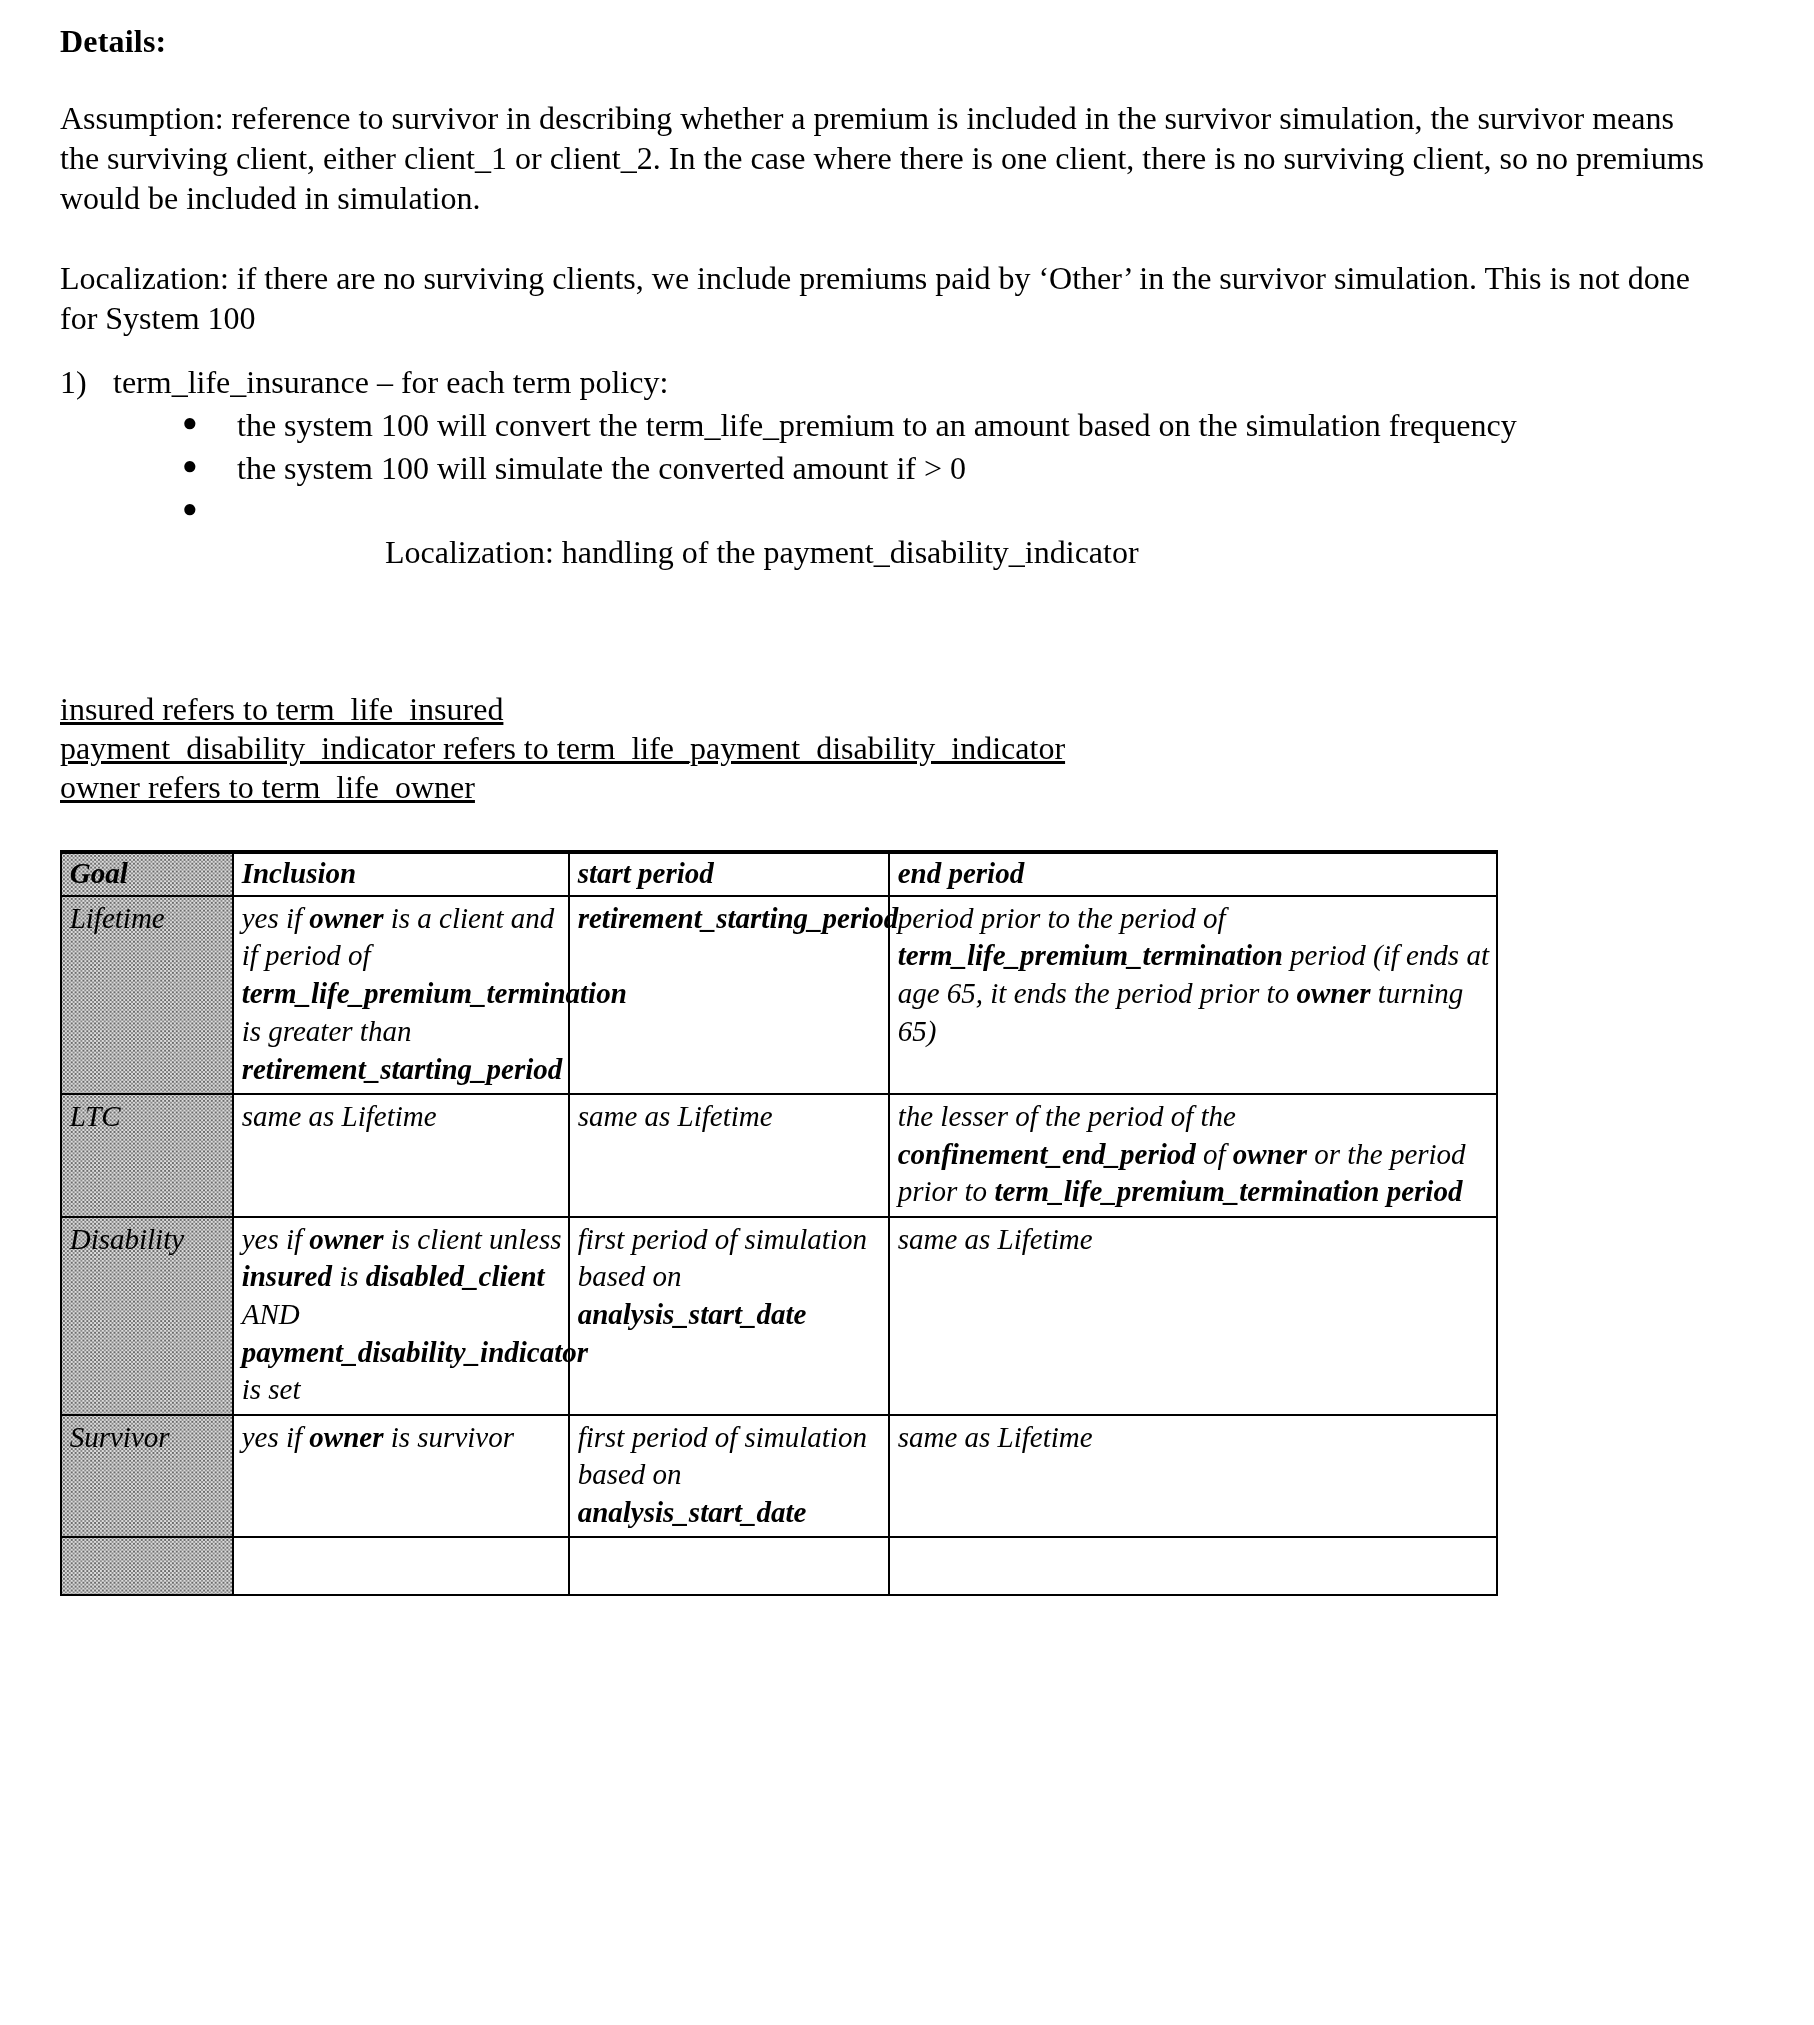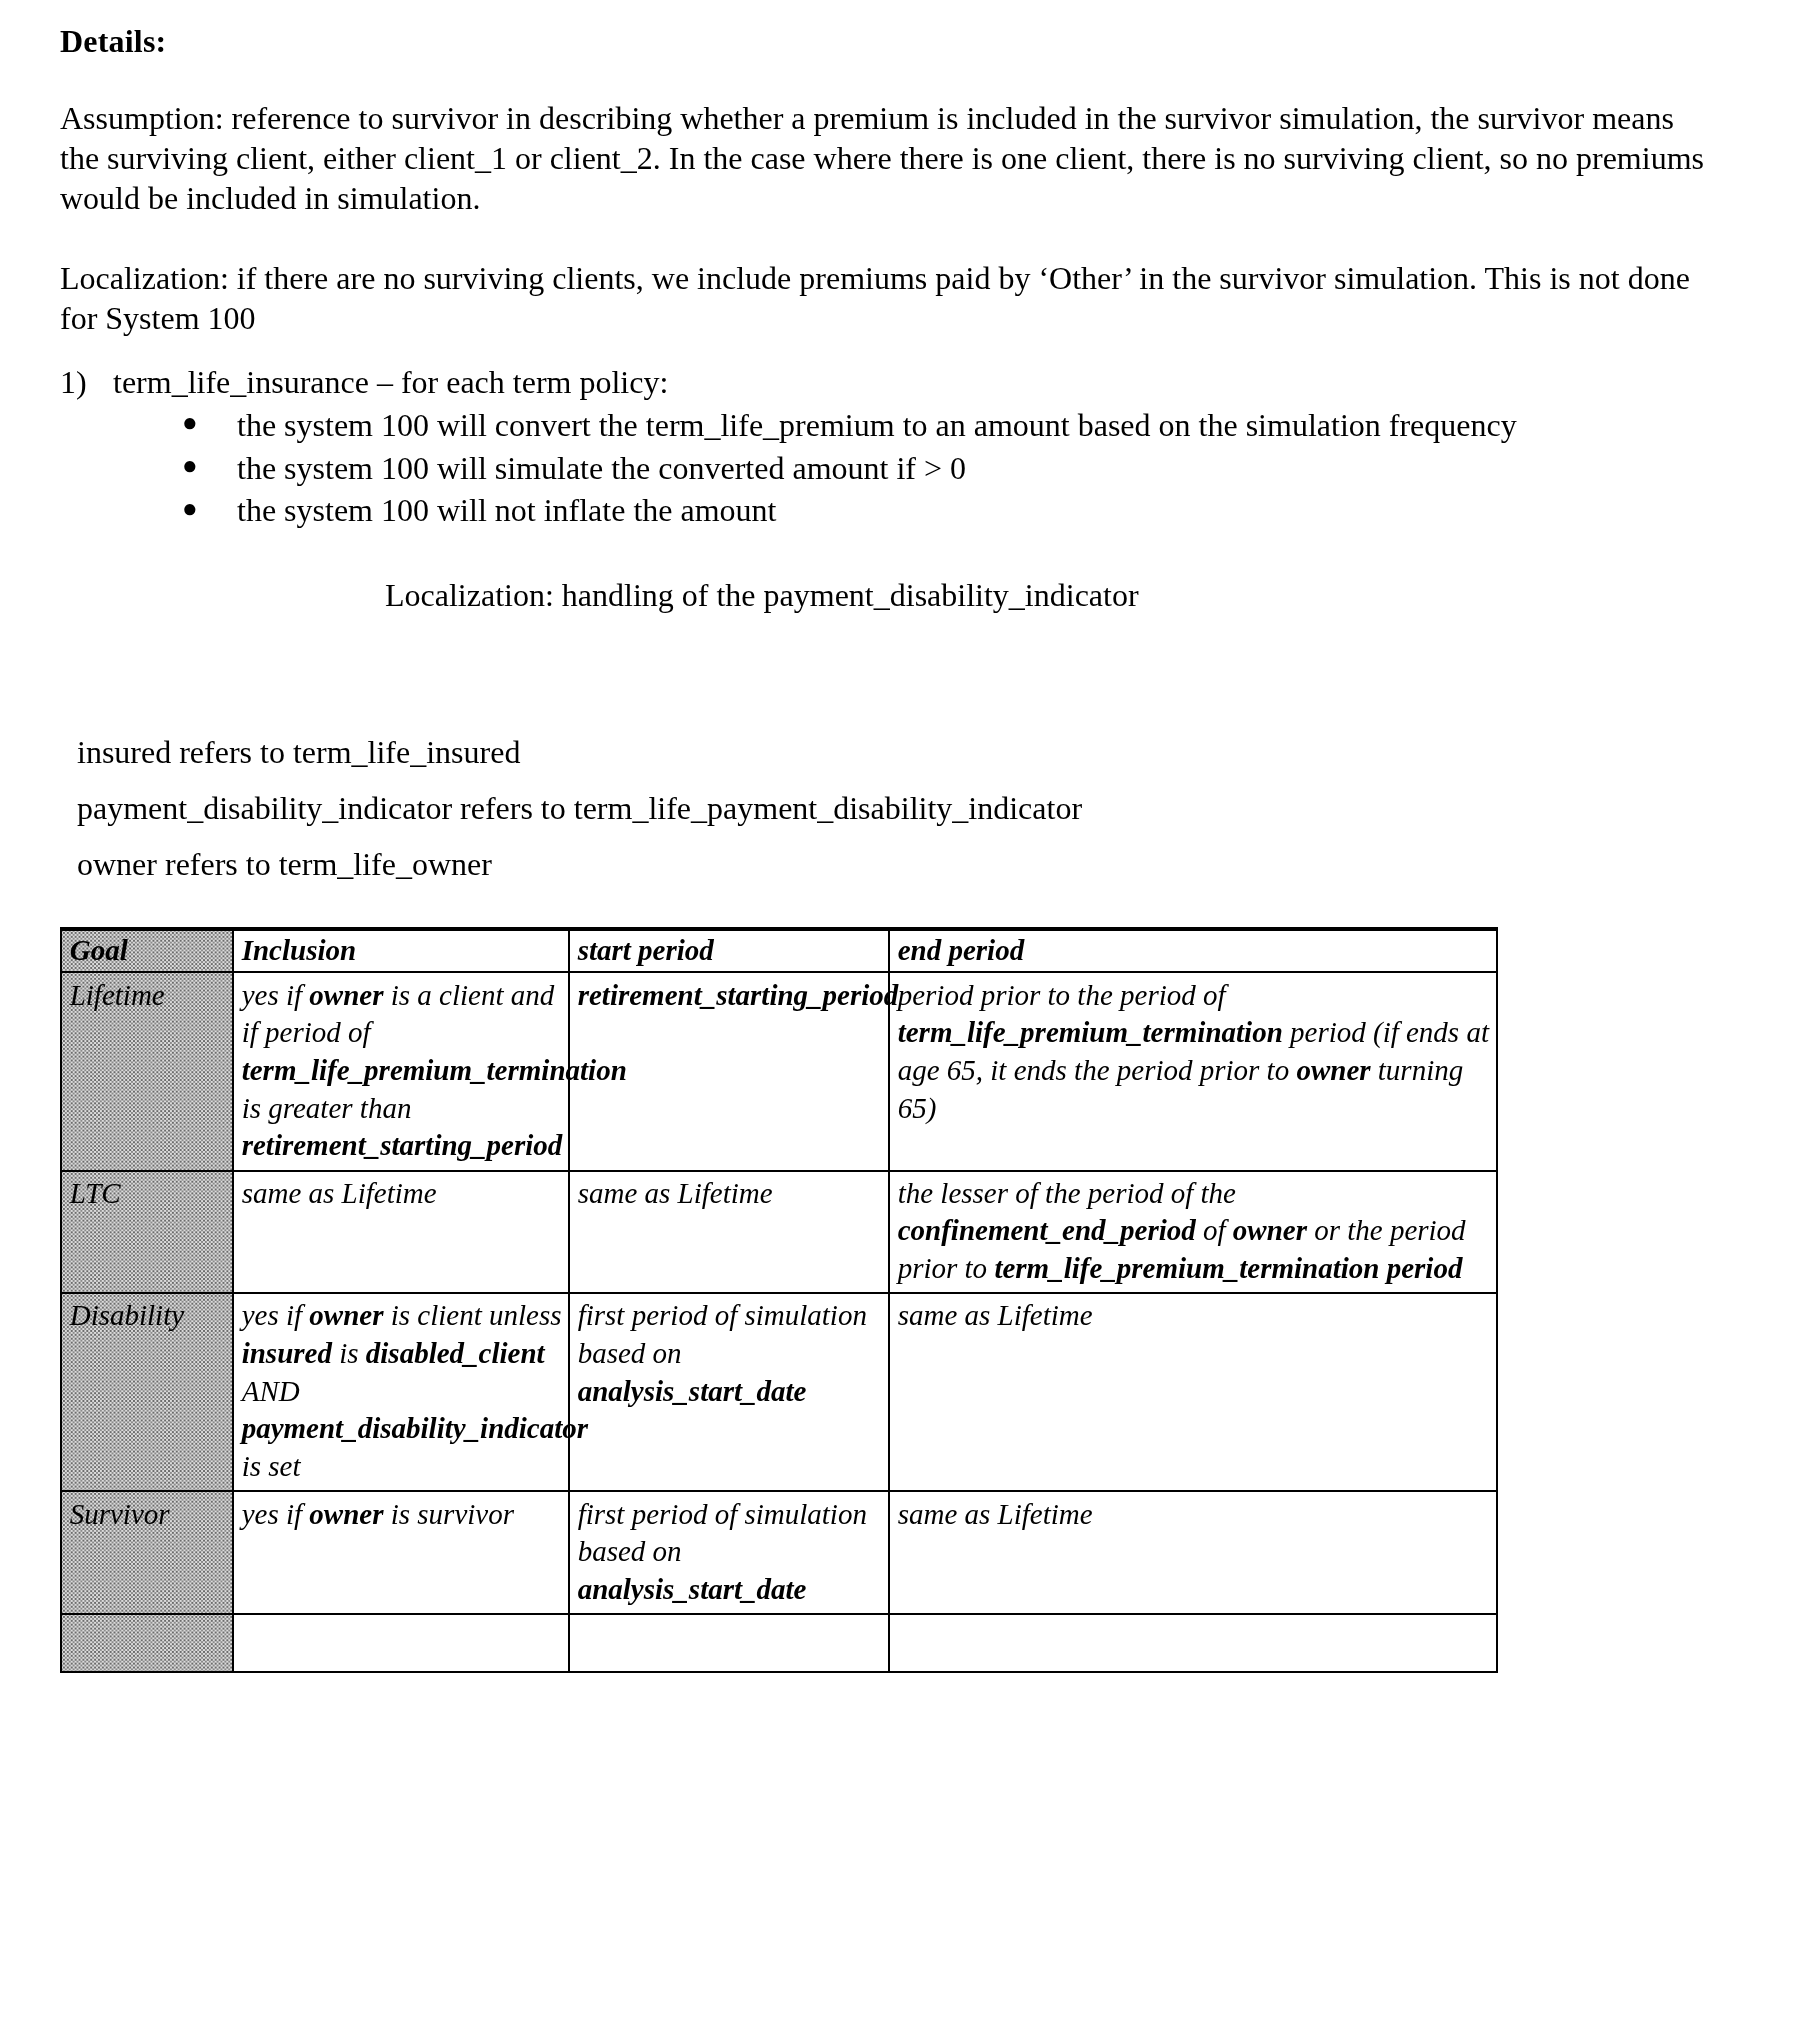--- a/index.html
+++ b/index.html
@@ -81,21 +81,21 @@
     line-height: 1.25;
     margin: 43px 0 0 0;
     padding-left: 325px;
   }
 
   .refs {
     margin-top: 118px;
     font-size: 32px;
     line-height: 1.22;
   }
-  .refs div { margin: 17px; white-space: nowrap; }
+  .refs div { margin: 0; white-space: nowrap; text-decoration: underline; }
 
   
   .tbl-wrap { margin-top: 43px; }
   table.grid {
     border-collapse: collapse;
     width: 1437px;
     table-layout: fixed;
     font-size: 29px;
     font-style: italic;
   }
@@ -151,21 +151,21 @@
 
     <p class="para tight">Localization:  if there are no surviving clients, we include premiums paid by ‘Other’ in the survivor simulation.  This is not done for System 100</p>
 
     <div class="numbered">
       <span class="num">1)</span><span>term_life_insurance – for each term policy:</span>
     </div>
 
     <ul class="bullets">
       <li><span class="bullet">●</span><span>the system 100 will convert the term_life_premium to an amount based on the simulation frequency</span></li>
       <li><span class="bullet">●</span><span>the system 100 will simulate the converted amount if &gt; 0</span></li>
-      <li><span class="bullet">●</span><span>the system 100 will not inflate the amount</span></li>
+      <li><span class="bullet">●</span></li>
     </ul>
 
     <p class="centered-note">Localization:  handling of the payment_disability_indicator</p>
 
     <div class="refs">
       <div>insured refers to term_life_insured</div>
       <div>payment_disability_indicator refers to term_life_payment_disability_indicator</div>
       <div>owner refers to term_life_owner</div>
     </div>
 

